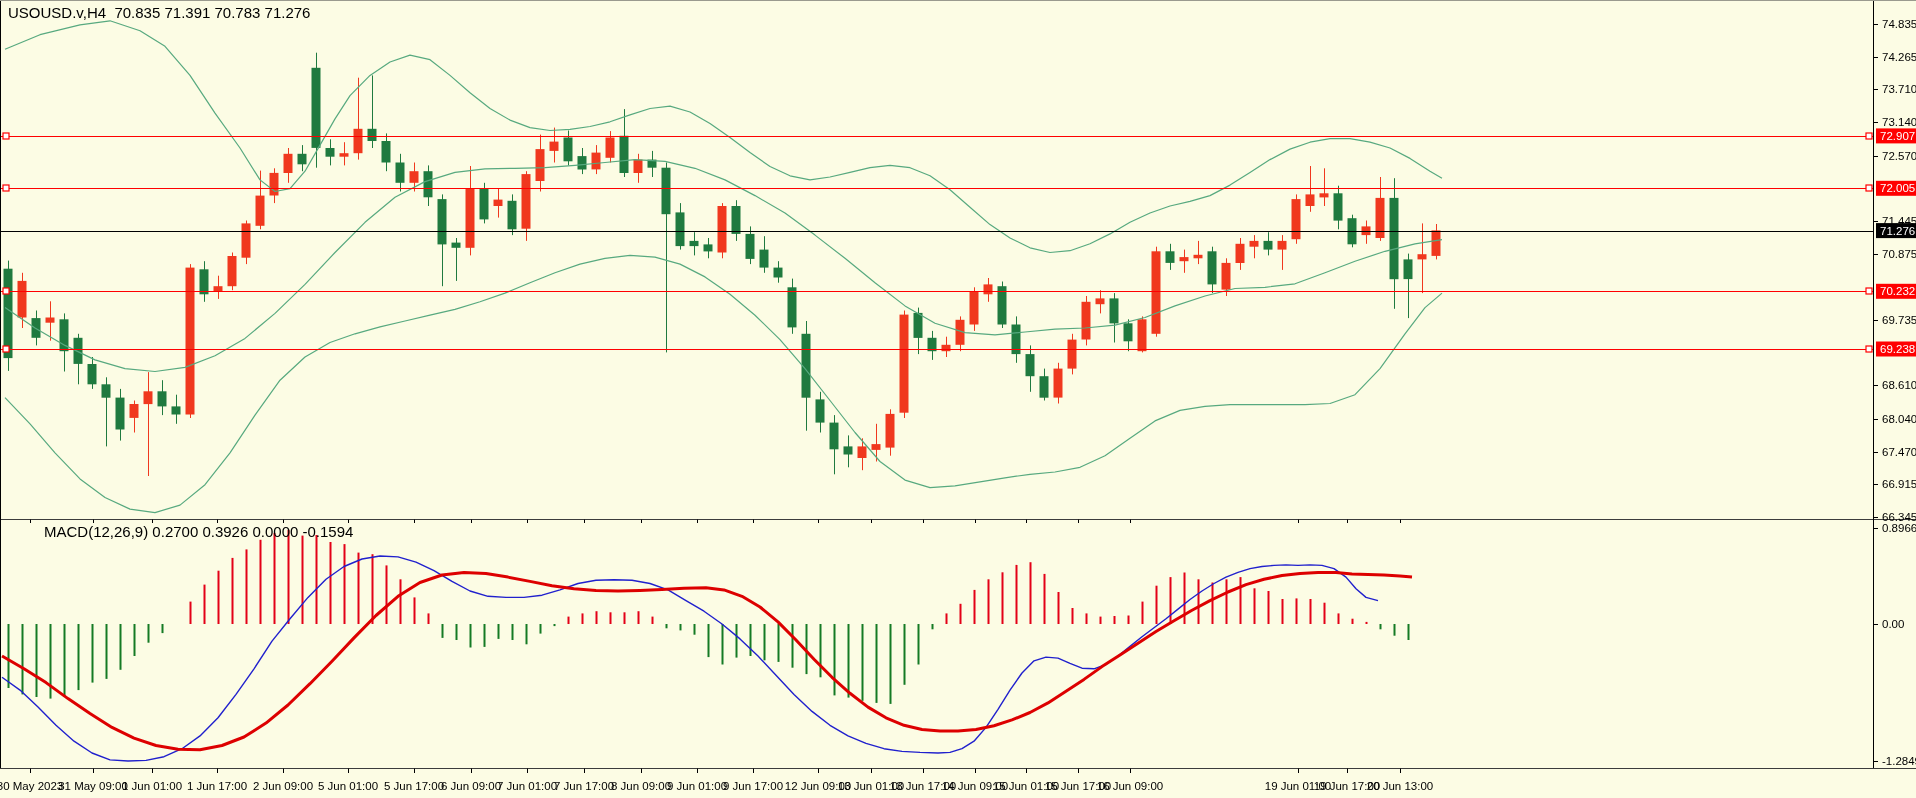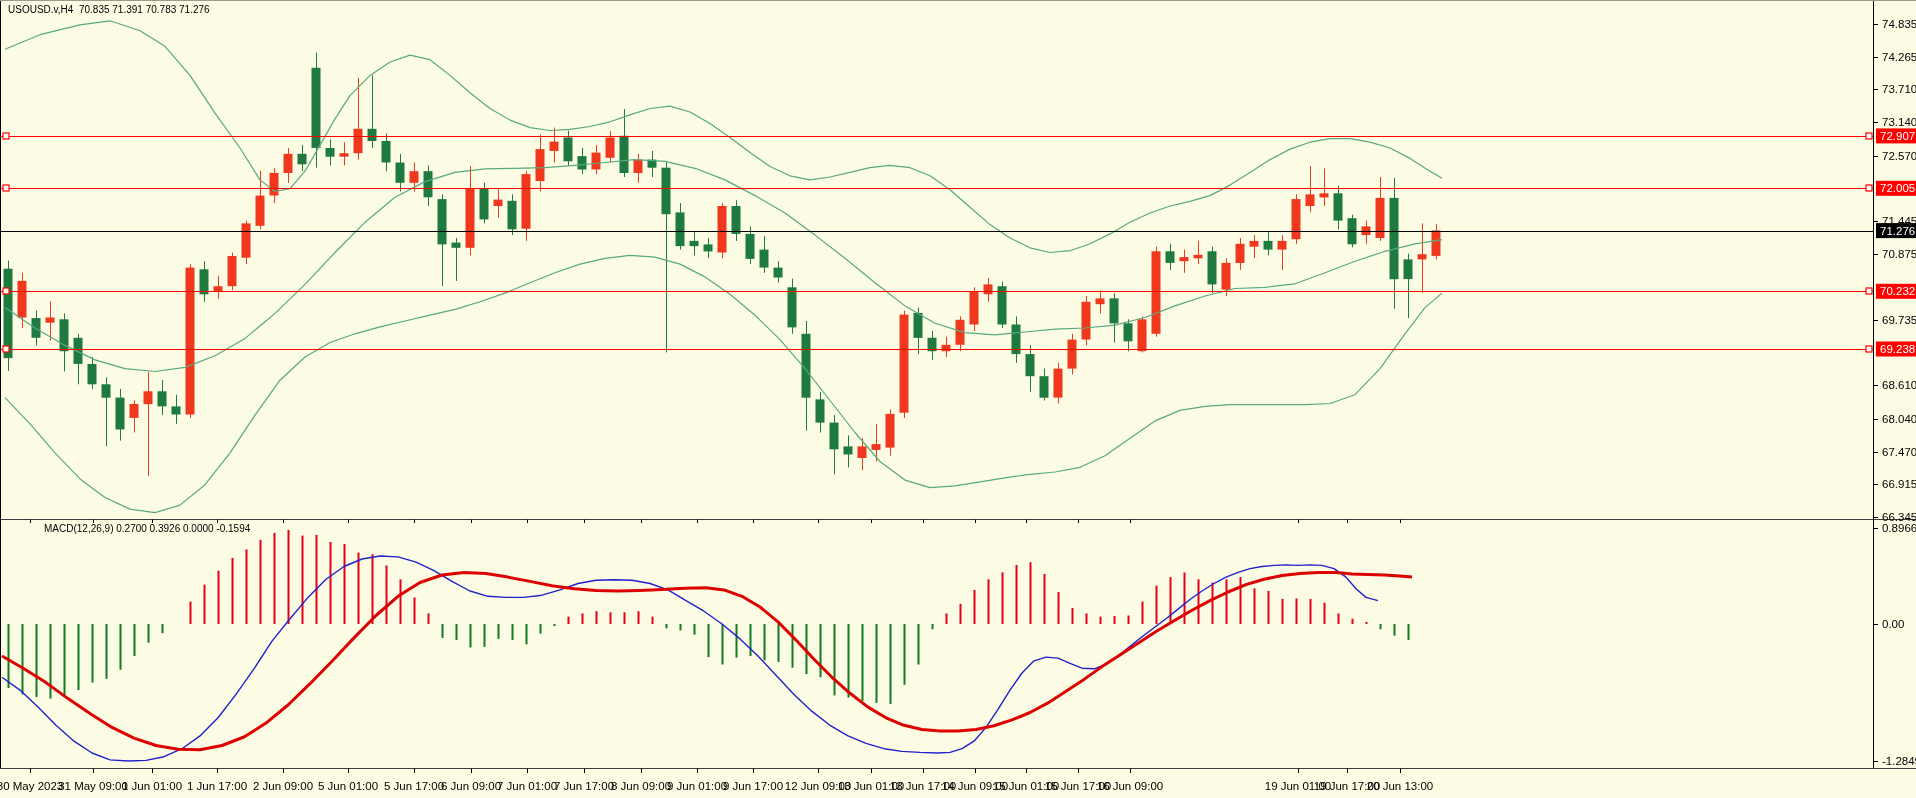--- a/index.html
+++ b/index.html
@@ -1,19 +1,19 @@
 <!DOCTYPE html>
 <html><head>
 <meta charset="utf-8">
 <style>
   html,body{margin:0;padding:0;background:#d4d0c8;font-family:"Liberation Sans",sans-serif;}
   #window{position:relative;width:1916px;height:798px;background:#FCFCE4;overflow:hidden;
           border-top:1px solid #9a9a8e;}
   #chart-svg{position:absolute;left:0;top:0;}
-  .overlay-label{position:absolute;font-size:10px;color:#000;white-space:pre;letter-spacing:0;}
+  .overlay-label{position:absolute;font-size:15px;color:#000;white-space:pre;letter-spacing:0;}
   #title-label{left:8px;top:3px;}
   #macd-label{left:8px;top:522px;padding-left:36px;}
 </style>
 </head>
 <body>
 
 <div id="window">
   <svg id="chart-svg" width="1916" height="798" viewBox="0 0 1916 798">
       <rect x="0" y="0" width="1916" height="798" fill="#FCFCE4"></rect>
       <g>

